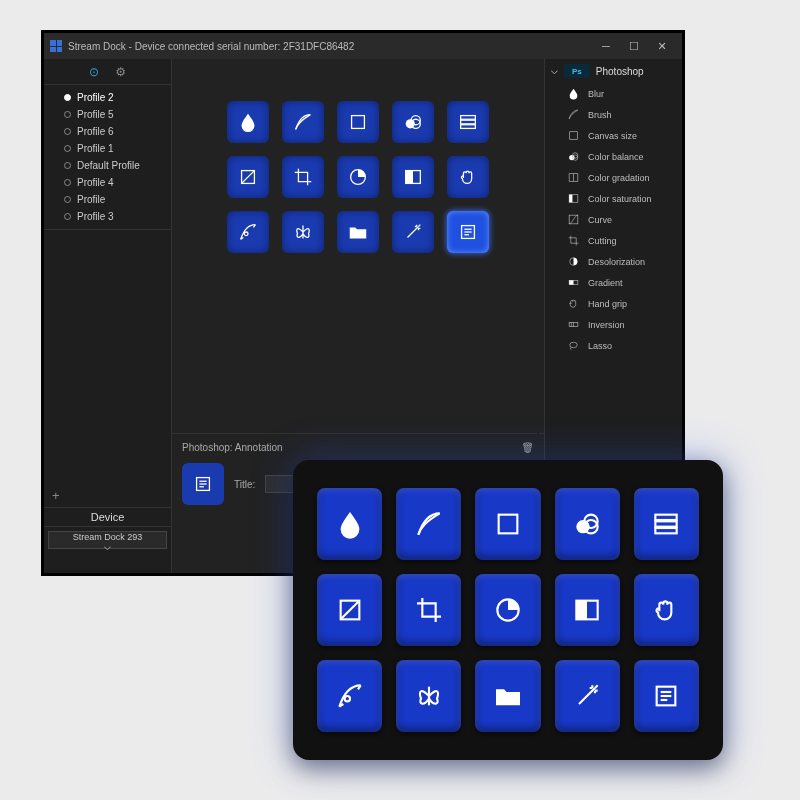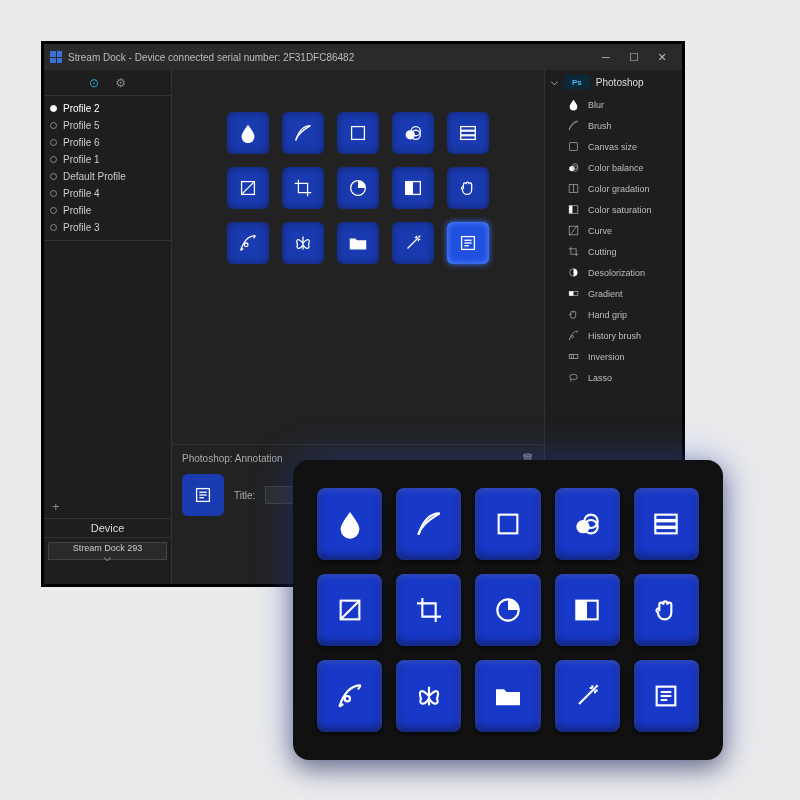--- a/index.html
+++ b/index.html
@@ -1,34 +1,34 @@
 <!DOCTYPE html>
 <html><head>
 <meta charset="utf-8">
 <style>
 * { margin: 0; padding: 0; box-sizing: border-box; font-family: "Segoe UI", Arial, sans-serif; }
 body { background: #ebebec; width: 800px; height: 800px; position: relative; overflow: hidden; }
 
 .window {
-  position: absolute; left: 41px; top: 41px; width: 644px; height: 546px;
+  position: absolute; left: 41px; top: 30px; width: 644px; height: 546px;
   background: #000; border: 3px solid #000;
 }
 .titlebar { height: 26px; background: #2a2a2a; display: flex; align-items: center; padding: 0 6px; color: #bbb; font-size: 10px; }
 .title-ico { width: 12px; height: 12px; margin-right: 6px; display: grid; grid-template: 1fr 1fr/1fr 1fr; gap:1px; }
 .title-ico span { background:#3a6fd8; }
 .titlebar .spacer { flex: 1; }
 .win-btn { width: 28px; height: 26px; display:flex; align-items:center; justify-content:center; color:#bbb; font-size:11px; cursor:pointer; }
 
 .app { display: flex; height: calc(100% - 26px); background: #1e1e1e; }
 .sidebar { width: 128px; background: #1e1e1e; display:flex; flex-direction:column; border-right:1px solid #333; }
 .sb-tabs { height: 26px; display:flex; justify-content:center; gap:16px; align-items:center; border-bottom:1px solid #333; }
 .sb-tab { font-size:12px; color:#888; cursor:pointer; }
 .sb-tab.active { color:#2a9fd6; }
 .profiles { flex: 0 0 auto; padding: 4px 0; }
-.profile { display:flex; align-items:center; gap:6px; padding:3px 6px; font-size:10px; color:#ccc; cursor:pointer; }
+.profile { display:flex; align-items:center; gap:6px; padding:3px 20px; font-size:10px; color:#ccc; cursor:pointer; }
 .profile .rad { width:7px; height:7px; border:1px solid #888; border-radius:50%; }
 .profile.sel .rad { border-color:#fff; background:#fff; }
 .profile.sel { color:#fff; }
 .sb-gap { flex:1; border-top:1px solid #333; }
 .add-row { height:20px; border-bottom:1px solid #333; color:#888; padding-left:8px; font-size:13px; }
 .device-hdr { text-align:center; font-size:11px; color:#ddd; border-bottom:1px solid #333; padding:3px 0; }
 .device-sel { margin:4px; height:18px; background:#2a2a2a; border:1px solid #444; color:#ccc; font-size:9px; display:flex; align-items:center; justify-content:space-between; padding:0 5px; cursor:pointer;flex-direction:column; }
 
 .center { flex:1; background:#222; display:flex; flex-direction:column; }
 .grid-area { flex:0 0 auto; padding: 42px 10px 28px; display:grid; grid-template-columns:repeat(5,42px); grid-template-rows:repeat(3,42px); gap:13px; justify-content:center; }
@@ -417,28 +417,20 @@
             <span class="rp-ico">
               <svg viewBox="0 0 24 24">
                 <use href="#i-hand"></use>
               </svg>
             </span>
             <span>Hand grip</span>
           </div>
           <div class="rp-item">
             <span class="rp-ico">
               <svg viewBox="0 0 24 24">
-                <use href="#i-history"></use>
-              </svg>
-            </span>
-            <span>History brush</span>
-          </div>
-          <div class="rp-item">
-            <span class="rp-ico">
-              <svg viewBox="0 0 24 24">
                 <use href="#i-inversion"></use>
               </svg>
             </span>
             <span>Inversion</span>
           </div>
           <div class="rp-item">
             <span class="rp-ico">
               <svg viewBox="0 0 24 24">
                 <use href="#i-lasso"></use>
               </svg>

